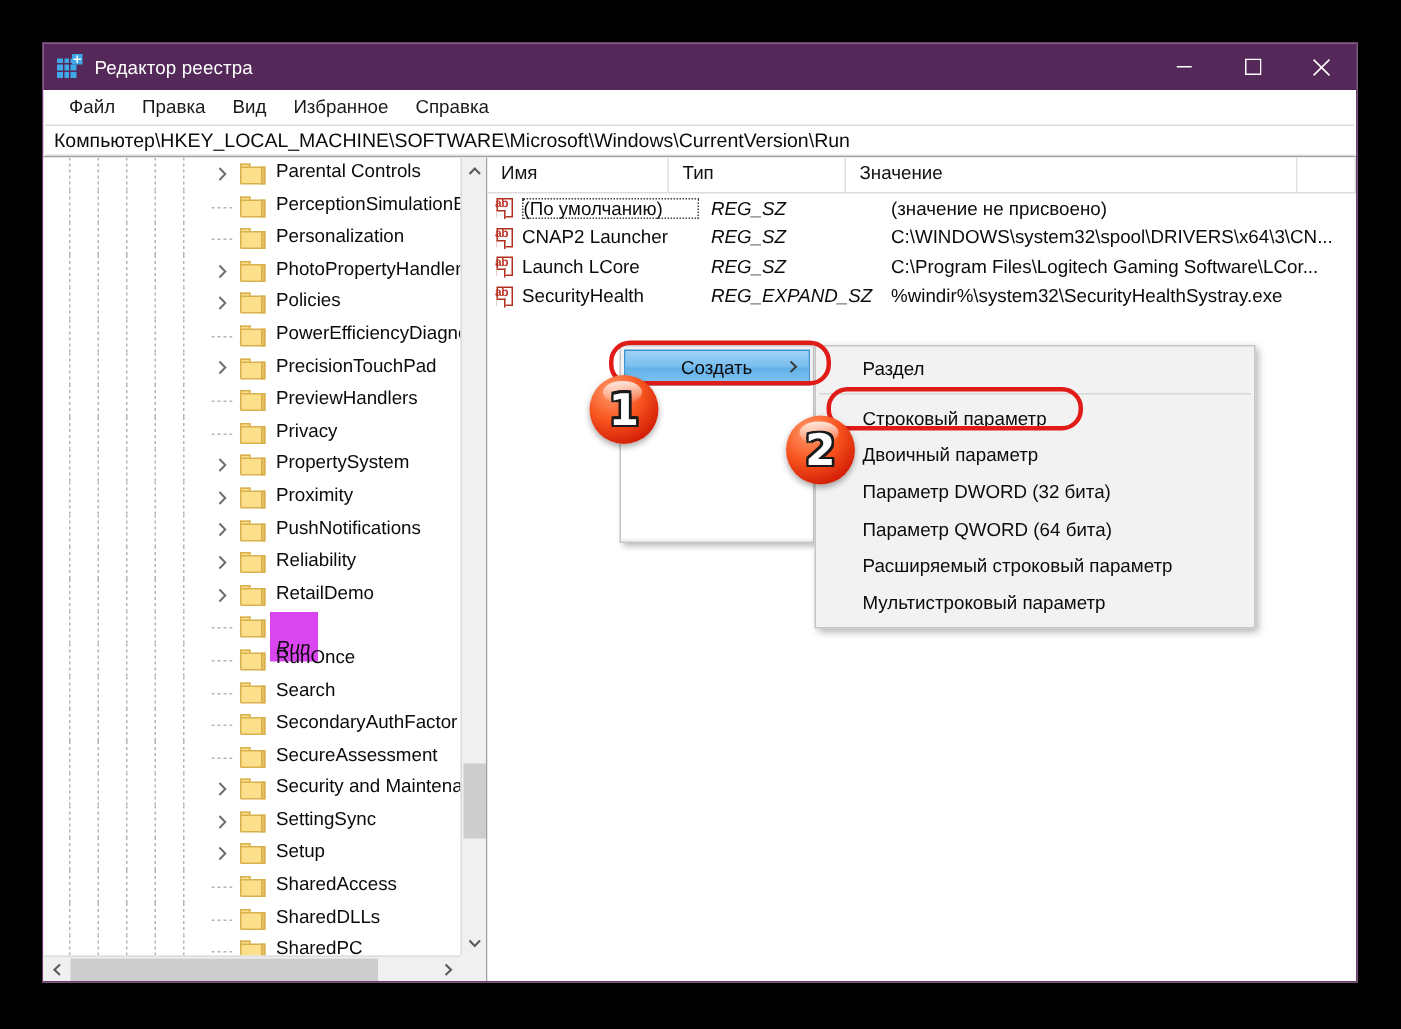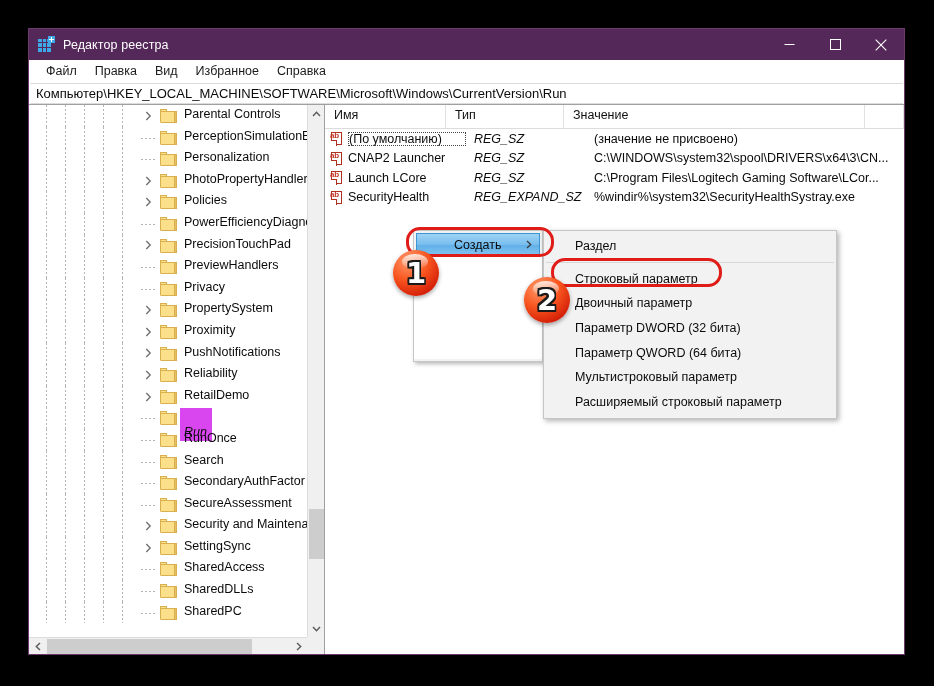--- a/index.html
+++ b/index.html
@@ -870,20 +870,40 @@
               <div class="label">SettingSync</div>
             </div>
             <div class="tree-row">
               <div class="guides">
                 <span style="left: 17px;"></span>
                 <span style="left: 36px;"></span>
                 <span style="left: 55px;"></span>
                 <span style="left: 74px;"></span>
                 <span style="left: 93px;"></span>
               </div>
+              <div class="expander">
+                <svg width="7" height="10" viewBox="0 0 7 10">
+                  <polyline points="1.3,1 5.2,5 1.3,9" fill="none" stroke="#6d6d6d" stroke-width="1.3"></polyline>
+                </svg>
+              </div>
+              <div class="folder">
+                <div class="ftab"></div>
+                <div class="fbody"></div>
+                <div class="fedge"></div>
+              </div>
+              <div class="label">Setup</div>
+            </div>
+            <div class="tree-row">
+              <div class="guides">
+                <span style="left: 17px;"></span>
+                <span style="left: 36px;"></span>
+                <span style="left: 55px;"></span>
+                <span style="left: 74px;"></span>
+                <span style="left: 93px;"></span>
+              </div>
               <div class="stub"></div>
               <div class="folder">
                 <div class="ftab"></div>
                 <div class="fbody"></div>
                 <div class="fedge"></div>
               </div>
               <div class="label">SharedAccess</div>
             </div>
             <div class="tree-row">
               <div class="guides">
@@ -1014,22 +1034,22 @@
     <div class="filler"></div>
   </div>
 
   <div id="sub-menu">
       <div class="sub-item">Раздел</div>
       <div class="sub-sep"></div>
       <div class="sub-item">Строковый параметр</div>
       <div class="sub-item">Двоичный параметр</div>
       <div class="sub-item">Параметр DWORD (32 бита)</div>
       <div class="sub-item">Параметр QWORD (64 бита)</div>
+      <div class="sub-item">Расширяемый строковый параметр</div>
       <div class="sub-item">Мультистроковый параметр</div>
-      <div class="sub-item">Расширяемый строковый параметр</div>
     </div>
 
   <div class="ann-rect" id="ann-rect-1"></div>
   <div class="ann-rect" id="ann-rect-2"></div>
 
   <div class="badge" id="badge-1">
     <span class="num">1</span>
   </div>
   <div class="badge" id="badge-2">
     <span class="num">2</span>

